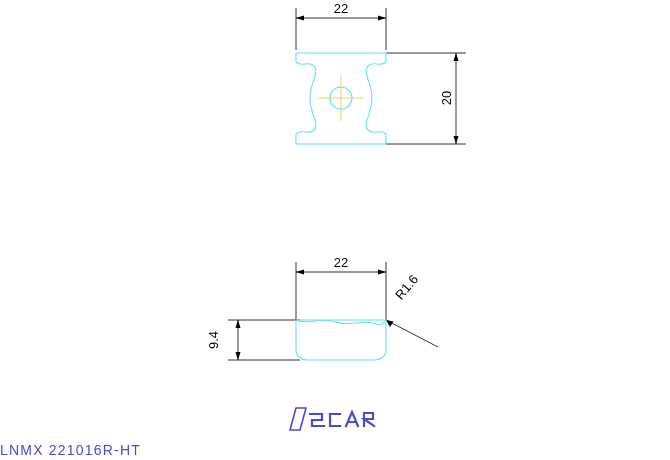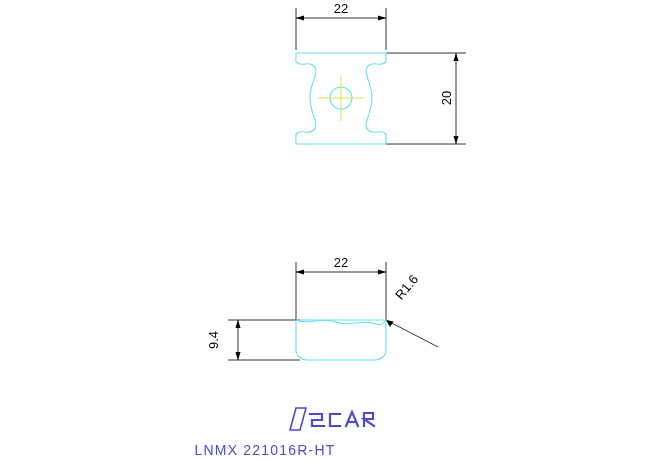--- a/index.html
+++ b/index.html
@@ -19,21 +19,20 @@
     left: 0;
     top: 0;
     width: 670px;
     height: 460px;
   }
   .part-label {
     position: absolute;
     left: 0;
     top: 442px;
     width: 530px;
-    text-align: center;
     color: #4b4bd0;
     font-family: "Liberation Sans", sans-serif;
     font-size: 14px;
     letter-spacing: 1.2px;
     white-space: nowrap;
   }
 </style>
 </head>
 <body>
 

